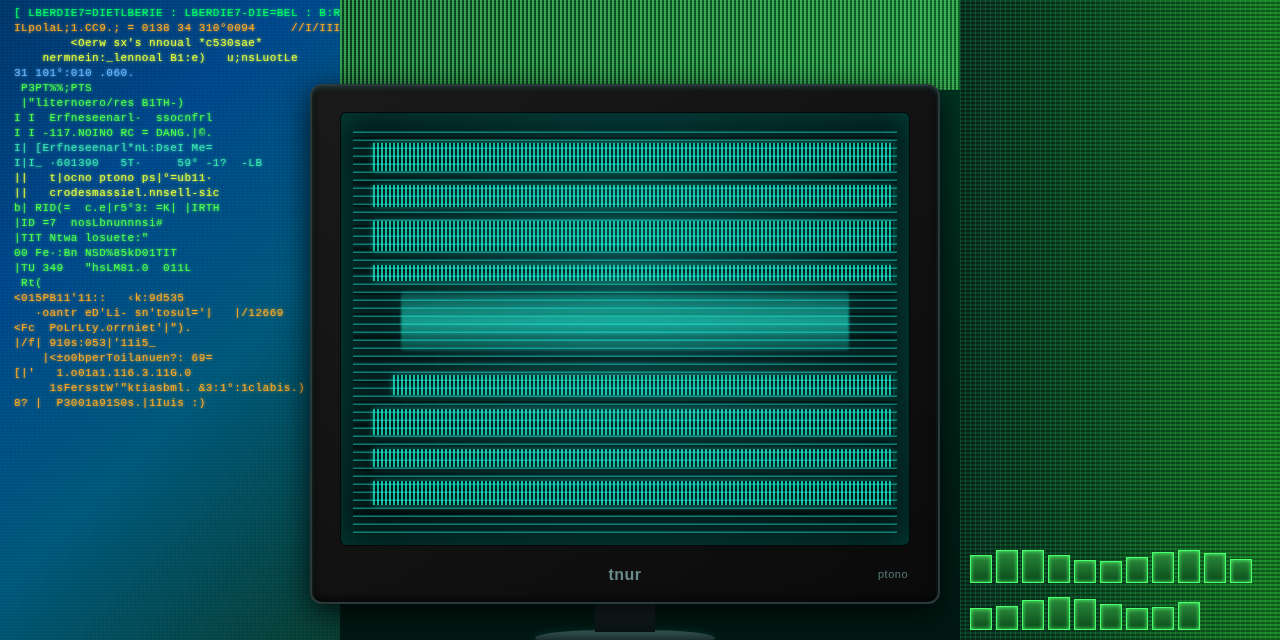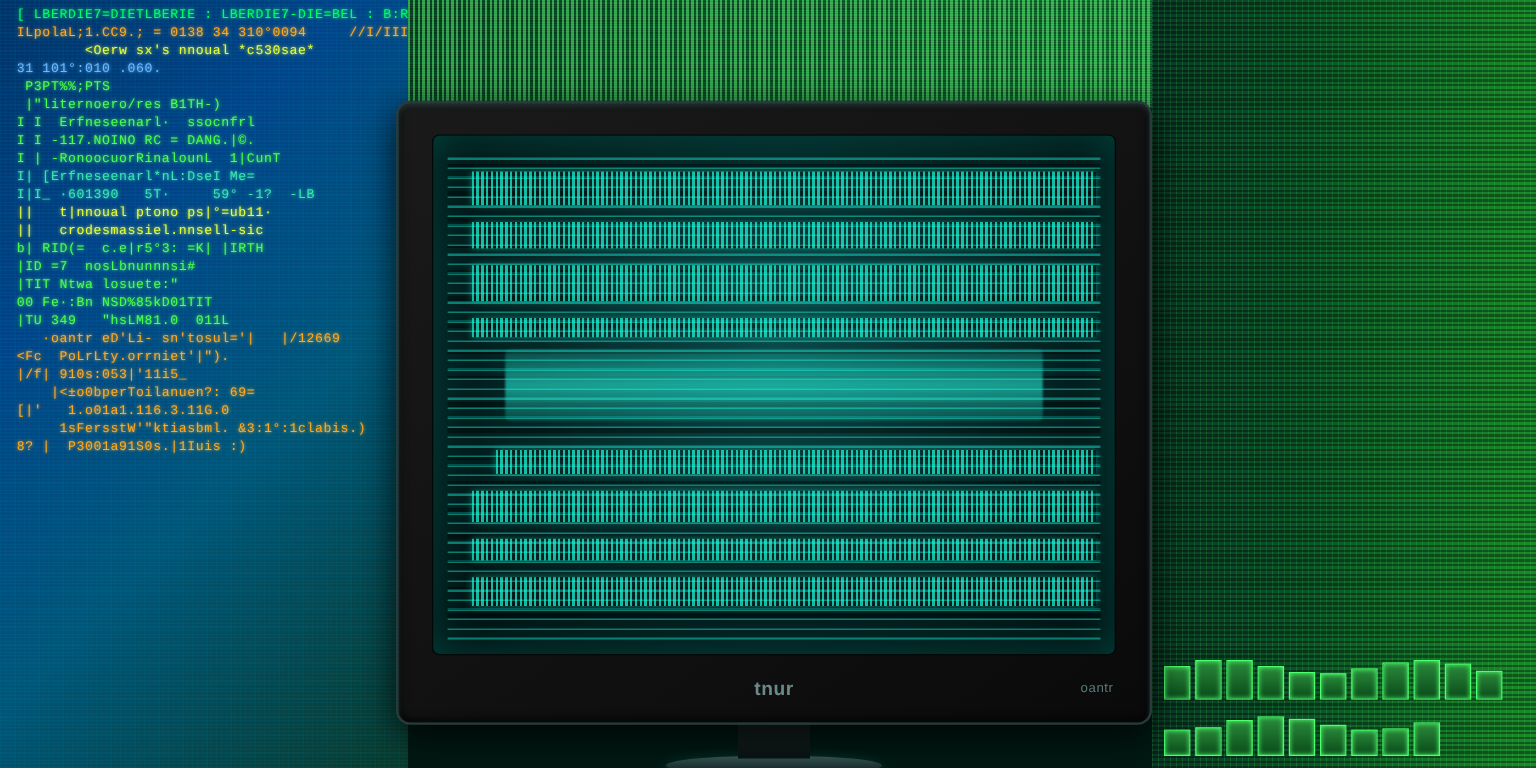--- a/index.html
+++ b/index.html
@@ -16,21 +16,21 @@
 .c-green{color:#4cff4c}
 .c-teal{color:#39e6b0}
 .right-panel{position:absolute;left:960px;top:0;width:320px;height:640px;background:linear-gradient(90deg,#0a3826 0%,#0d5228 40%,#1a8a2a 100%)}
 .right-panel .scan{position:absolute;inset:0;background:repeating-linear-gradient(0deg,rgba(0,0,0,.35) 0 2px,transparent 2px 4px)}
 .right-panel .circuit{position:absolute;inset:0;background:repeating-linear-gradient(90deg,rgba(60,255,100,.3) 0 1px,transparent 1px 5px);opacity:.6}
 .right-panel .chips{position:absolute;left:10px;bottom:10px;right:10px;height:90px;display:flex;gap:4px;align-items:flex-end;flex-wrap:wrap}
 .chip{width:22px;height:26px;background:linear-gradient(#2a8a3a,#0a4a1a);border:1px solid #4cff6c;box-shadow:0 0 4px #4cff6c inset}
 .top-band{position:absolute;left:340px;top:0;right:0;height:90px;background:linear-gradient(90deg,#0a4a2a,#1a8a3a)}
 .top-band::before{content:"";position:absolute;inset:0;background:repeating-linear-gradient(90deg,rgba(100,255,120,.5) 0 2px,transparent 2px 4px),repeating-linear-gradient(0deg,rgba(0,0,0,.3) 0 1px,transparent 1px 2px)}
 .mid-band{position:absolute;left:340px;top:90px;width:620px;bottom:0;background:linear-gradient(180deg,#003322,#001812)}
-.monitor{position:absolute;left:330px;top:84px;width:630px;height:520px}
+.monitor{position:absolute;left:310px;top:84px;width:630px;height:520px}
 .bezel{position:absolute;inset:0;background:linear-gradient(145deg,#1a1a1a,#0a0a0a);border-radius:12px;box-shadow:0 8px 30px rgba(0,0,0,.8),inset 0 2px 4px rgba(100,200,200,.2),inset 0 -2px 8px rgba(0,0,0,.9);border:2px solid #2a3a3a}
 .screen{position:absolute;left:28px;top:26px;right:28px;bottom:56px;background:radial-gradient(ellipse at 50% 40%,#0a4a4a 0%,#052828 50%,#021212 100%);border-radius:6px;box-shadow:inset 0 0 40px rgba(10,200,180,.3),inset 0 0 80px rgba(0,0,0,.6);overflow:hidden;border:1px solid #020808}
 .screen-content{position:absolute;inset:12px;background:repeating-linear-gradient(0deg,rgba(20,220,200,.5) 0 1px,rgba(20,220,200,.25) 1px 2px,transparent 2px 8px),repeating-linear-gradient(0deg,transparent 0 18px,rgba(0,0,0,.35) 18px 22px);filter:blur(.3px)}
 .screen-blocks{position:absolute;inset:12px}
 .block{position:absolute;background:repeating-linear-gradient(90deg,rgba(30,255,220,.7) 0 2px,transparent 2px 4px);box-shadow:0 0 6px rgba(30,255,220,.4)}
 .glow-bar{position:absolute;left:60px;right:60px;top:178px;height:60px;background:linear-gradient(180deg,rgba(40,255,230,.15),rgba(40,255,230,.55),rgba(40,255,230,.15));border-radius:4px;filter:blur(1px)}
 .brand-center{position:absolute;left:50%;bottom:18px;transform:translateX(-50%);color:#6a8a8a;font-size:16px;font-weight:600;letter-spacing:.5px;font-family:Arial,sans-serif}
 .brand-right{position:absolute;right:30px;bottom:22px;color:#5a7a7a;font-size:11px;letter-spacing:.5px;font-family:Arial,sans-serif}
 .stand-neck{position:absolute;left:50%;bottom:-28px;transform:translateX(-50%);width:60px;height:34px;background:linear-gradient(180deg,#1a2626,#0a1414);border-radius:4px 4px 0 0}
 .stand-base{position:absolute;left:50%;bottom:-42px;transform:translateX(-50%);width:180px;height:16px;background:linear-gradient(180deg,#3a5858,#0a1818);border-radius:50%/60%;box-shadow:0 4px 12px rgba(60,200,200,.3)}
@@ -39,35 +39,37 @@
 <body>
 
 <div class="scene">
   <div class="top-band"></div>
   <div class="mid-band"></div>
 
   <div class="left-panel" id="left-panel">
       <div class="code-line c-top">[ LBERDIE7=DIETLBERIE : LBERDIE7-DIE=BEL : B:RL-[.=530BER#DERB#DI  //II//_///II_I)</div>
       <div class="code-line c-amber">ILpolaL;1.CC9.; = 0138 34 310°0094     //I/III8;IIIII) //I013:|//I/9_//||  |  .),</div>
       <div class="code-line c-yellow">        &lt;Oerw sx's nnoual *c530sae*</div>
+      <div class="code-line c-yellow">    nermnein:_lennoal B1:e)   u;nsLuotLe</div>
       <div class="code-line c-blue">31 101°:010 .060.</div>
       <div class="code-line c-green"> P3PT%%;PTS</div>
       <div class="code-line c-green"> |"liternoero/res B1TH-)</div>
       <div class="code-line c-green">I I  Erfneseenarl·  ssocnfrl</div>
       <div class="code-line c-green">I I -117.NOINO RC = DANG.|©.</div>
-      <div class="code-line c-green">I | -RonoocuorRinalounL  1|CunT </div>
       <div class="code-line c-teal">I| [Erfneseenarl*nL:DseI Me=</div>
       <div class="code-line c-teal">I|I_ ·601390   5T·     59° -1?  -LB</div>
-      <div class="code-line c-yellow">||   t|nnoual ptono ps|°=ub11·</div>
+      <div class="code-line c-yellow">||   t|ocno ptono ps|°=ub11·</div>
       <div class="code-line c-yellow">||   crodesmassiel.nnsell-sic</div>
       <div class="code-line c-green">b| RID(=  c.e|r5°3: =K| |IRTH</div>
       <div class="code-line c-green">|ID =7  nosLbnunnnsi#</div>
       <div class="code-line c-green">|TIT Ntwa losuete:"</div>
       <div class="code-line c-green">00 Fe·:Bn NSD%85kD01TIT</div>
       <div class="code-line c-green">|TU 349   "hsLM81.0  011L</div>
+      <div class="code-line c-green"> Rt(</div>
+      <div class="code-line c-amber">&lt;015PB11'11::   ‹k:9d535</div>
       <div class="code-line c-amber">   ·oantr eD'Li- sn'tosul='|   |/12669</div>
       <div class="code-line c-amber">&lt;Fc  PoLrLty.orrniet'|").</div>
       <div class="code-line c-amber">|/f| 910s:053|'11i5_</div>
       <div class="code-line c-amber">    |&lt;±o0bperToilanuen?: 69=</div>
       <div class="code-line c-amber">[|'   1.o01a1.116.3.11G.0</div>
       <div class="code-line c-amber">     1sFersstW'"ktiasbml. &amp;3:1°:1clabis.)</div>
       <div class="code-line c-amber">8? |  P3001a91S0s.|1Iuis :)</div>
     </div>
 
   <div class="right-panel">
@@ -109,16 +111,16 @@
             <div class="block" style="left: 20px; top: 60px; width: 520px; height: 22px;"></div>
             <div class="block" style="left: 20px; top: 96px; width: 520px; height: 30px;"></div>
             <div class="block" style="left: 20px; top: 140px; width: 520px; height: 16px;"></div>
             <div class="block" style="left: 40px; top: 250px; width: 500px; height: 20px;"></div>
             <div class="block" style="left: 20px; top: 284px; width: 520px; height: 26px;"></div>
             <div class="block" style="left: 20px; top: 324px; width: 520px; height: 18px;"></div>
             <div class="block" style="left: 20px; top: 356px; width: 520px; height: 24px;"></div>
           </div>
       </div>
       <div class="brand-center">tnur</div>
-      <div class="brand-right">oantr</div>
+      <div class="brand-right">ptono</div>
     </div>
   </div>
 </div>
 
 </body></html>

